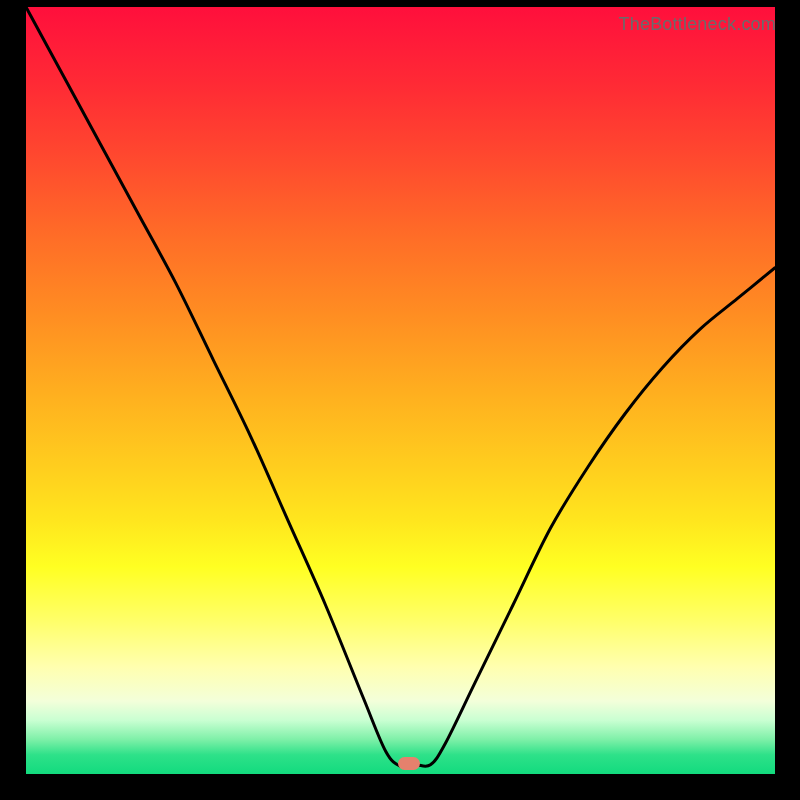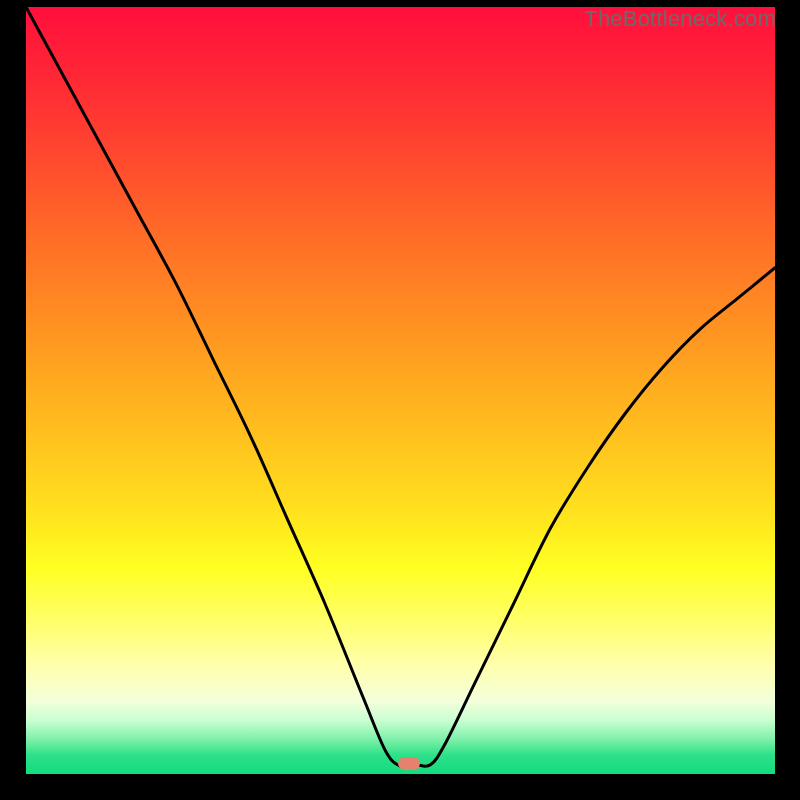--- a/index.html
+++ b/index.html
@@ -53,24 +53,24 @@
   }
   .marker {
     position: absolute;
     width: 22px;
     height: 13px;
     border-radius: 7px;
     background: #e5816d;
   }
   .watermark {
     position: absolute;
-    top: 6px;
+    top: 14px;
     right: 24px;
     color: #6b6b6b;
-    font-size: 22px;
+    font-size: 18px;
     letter-spacing: 0.2px;
     font-weight: 500;
     user-select: none;
   }
 </style>
 </head>
 <body>
 
 <div class="stage">
 

